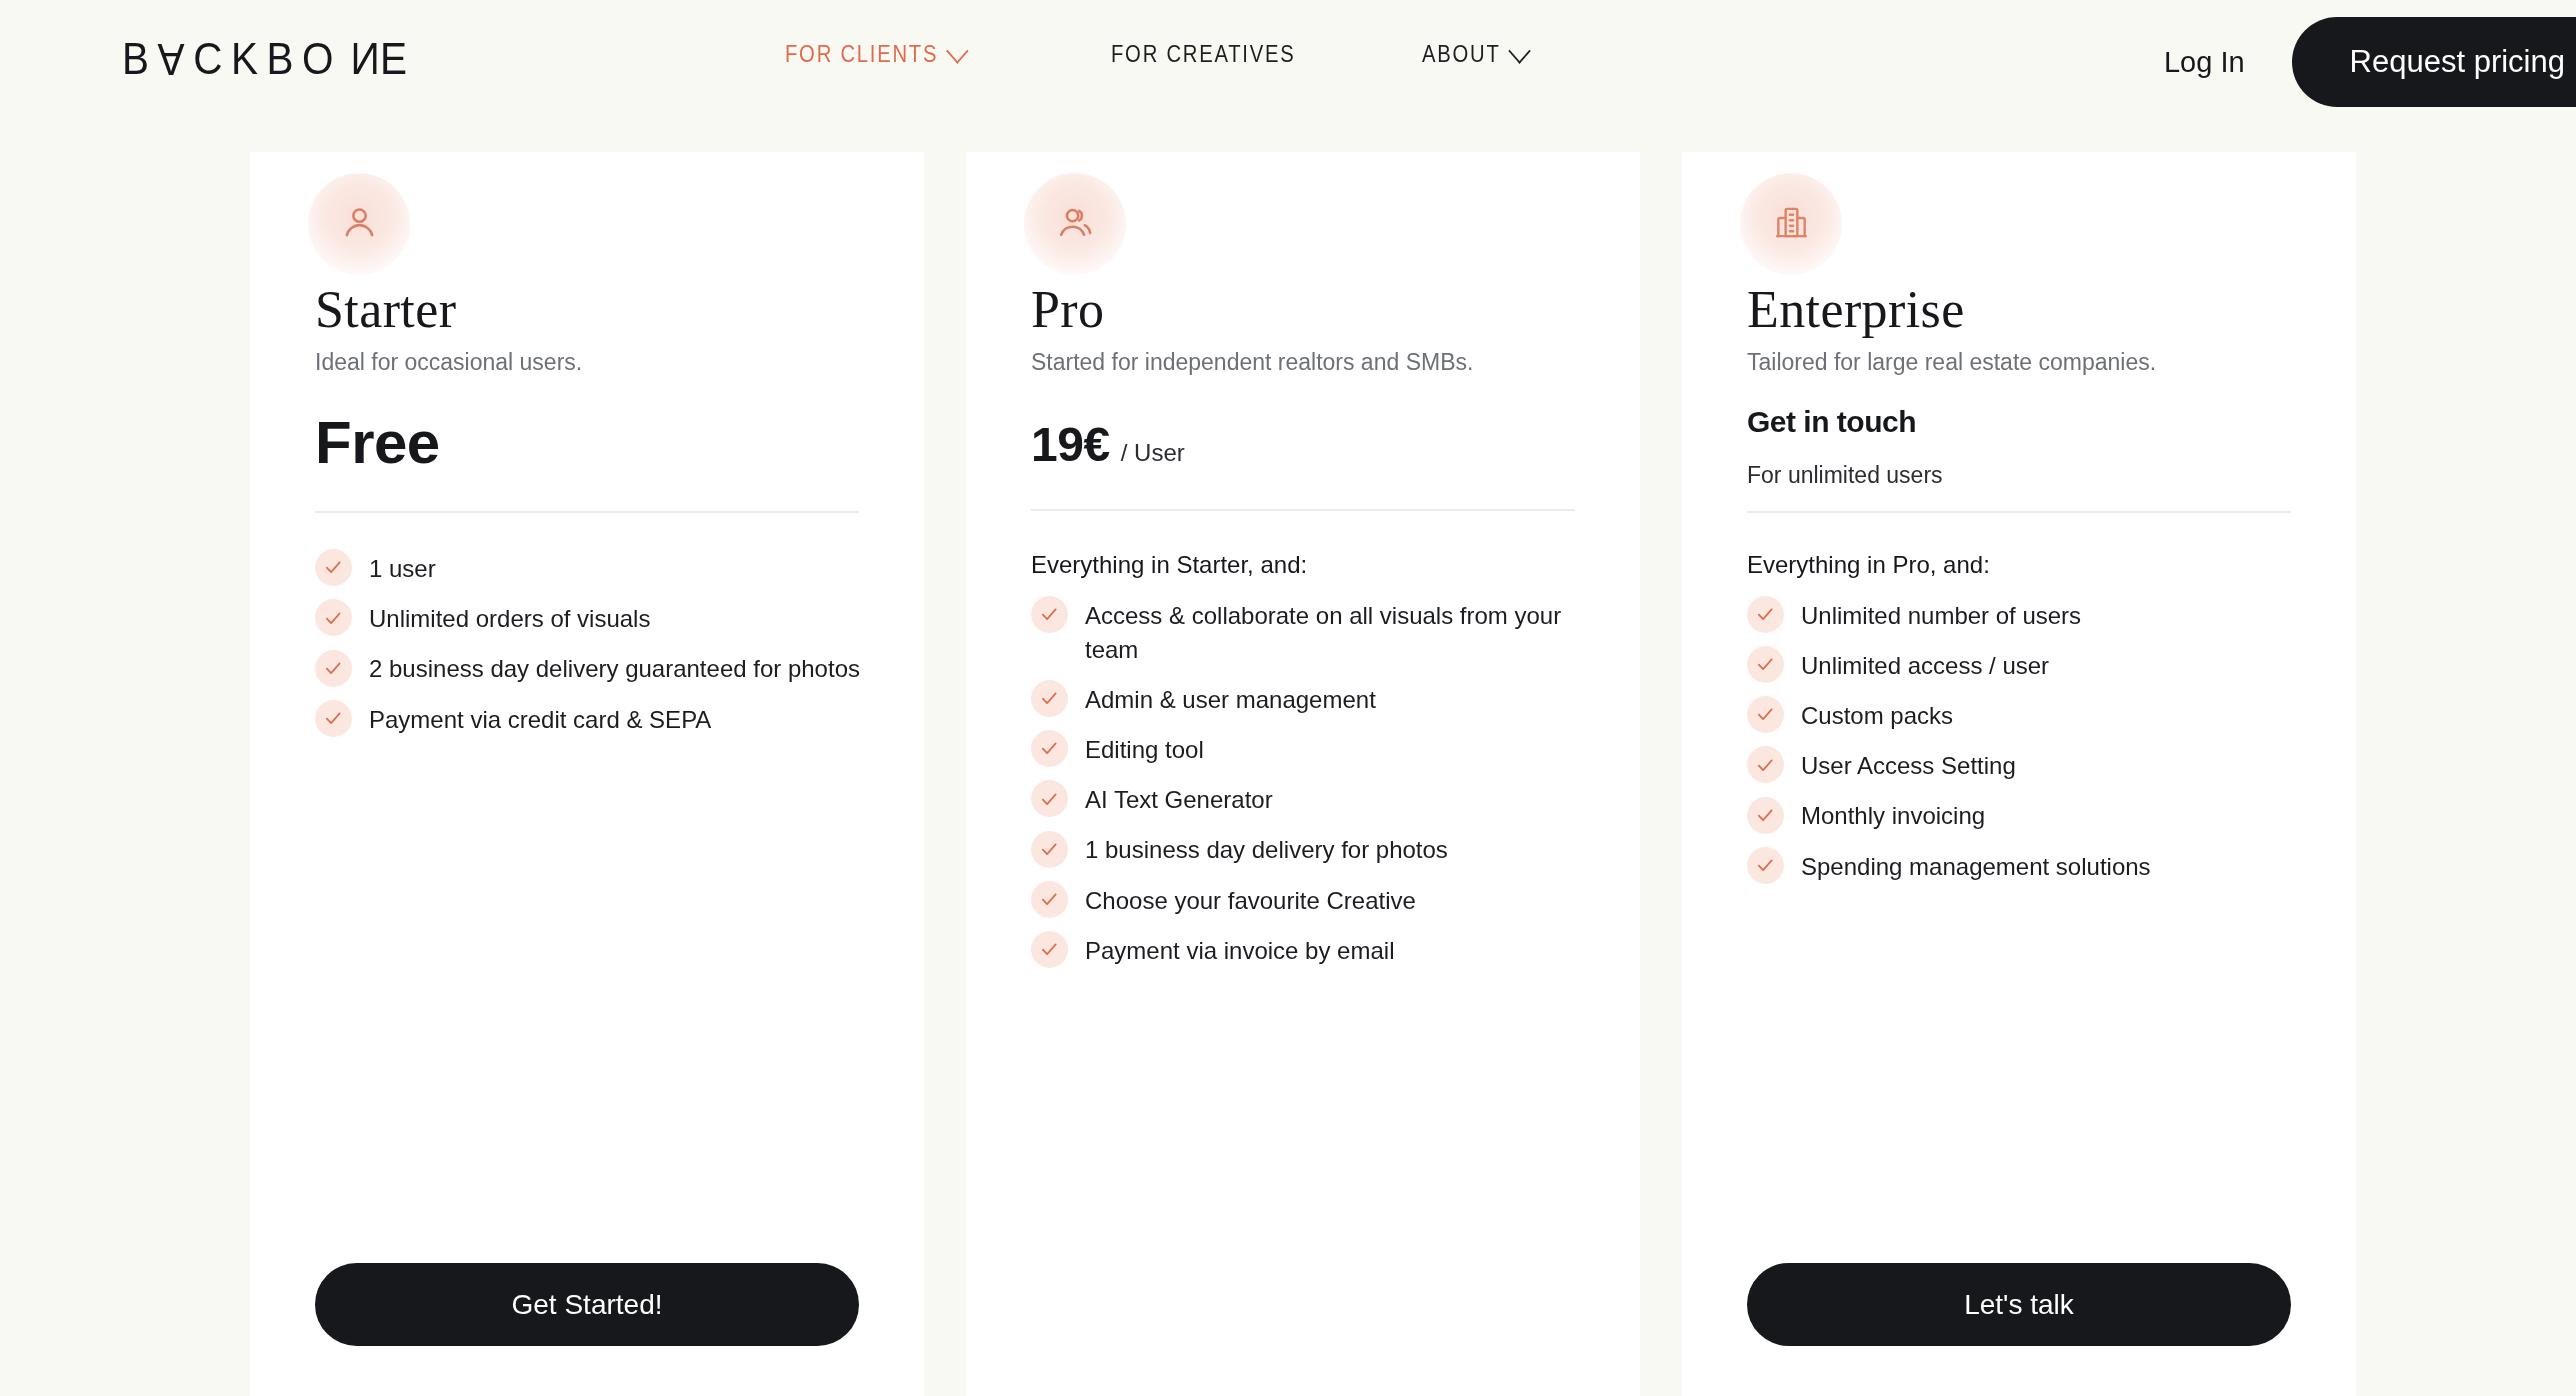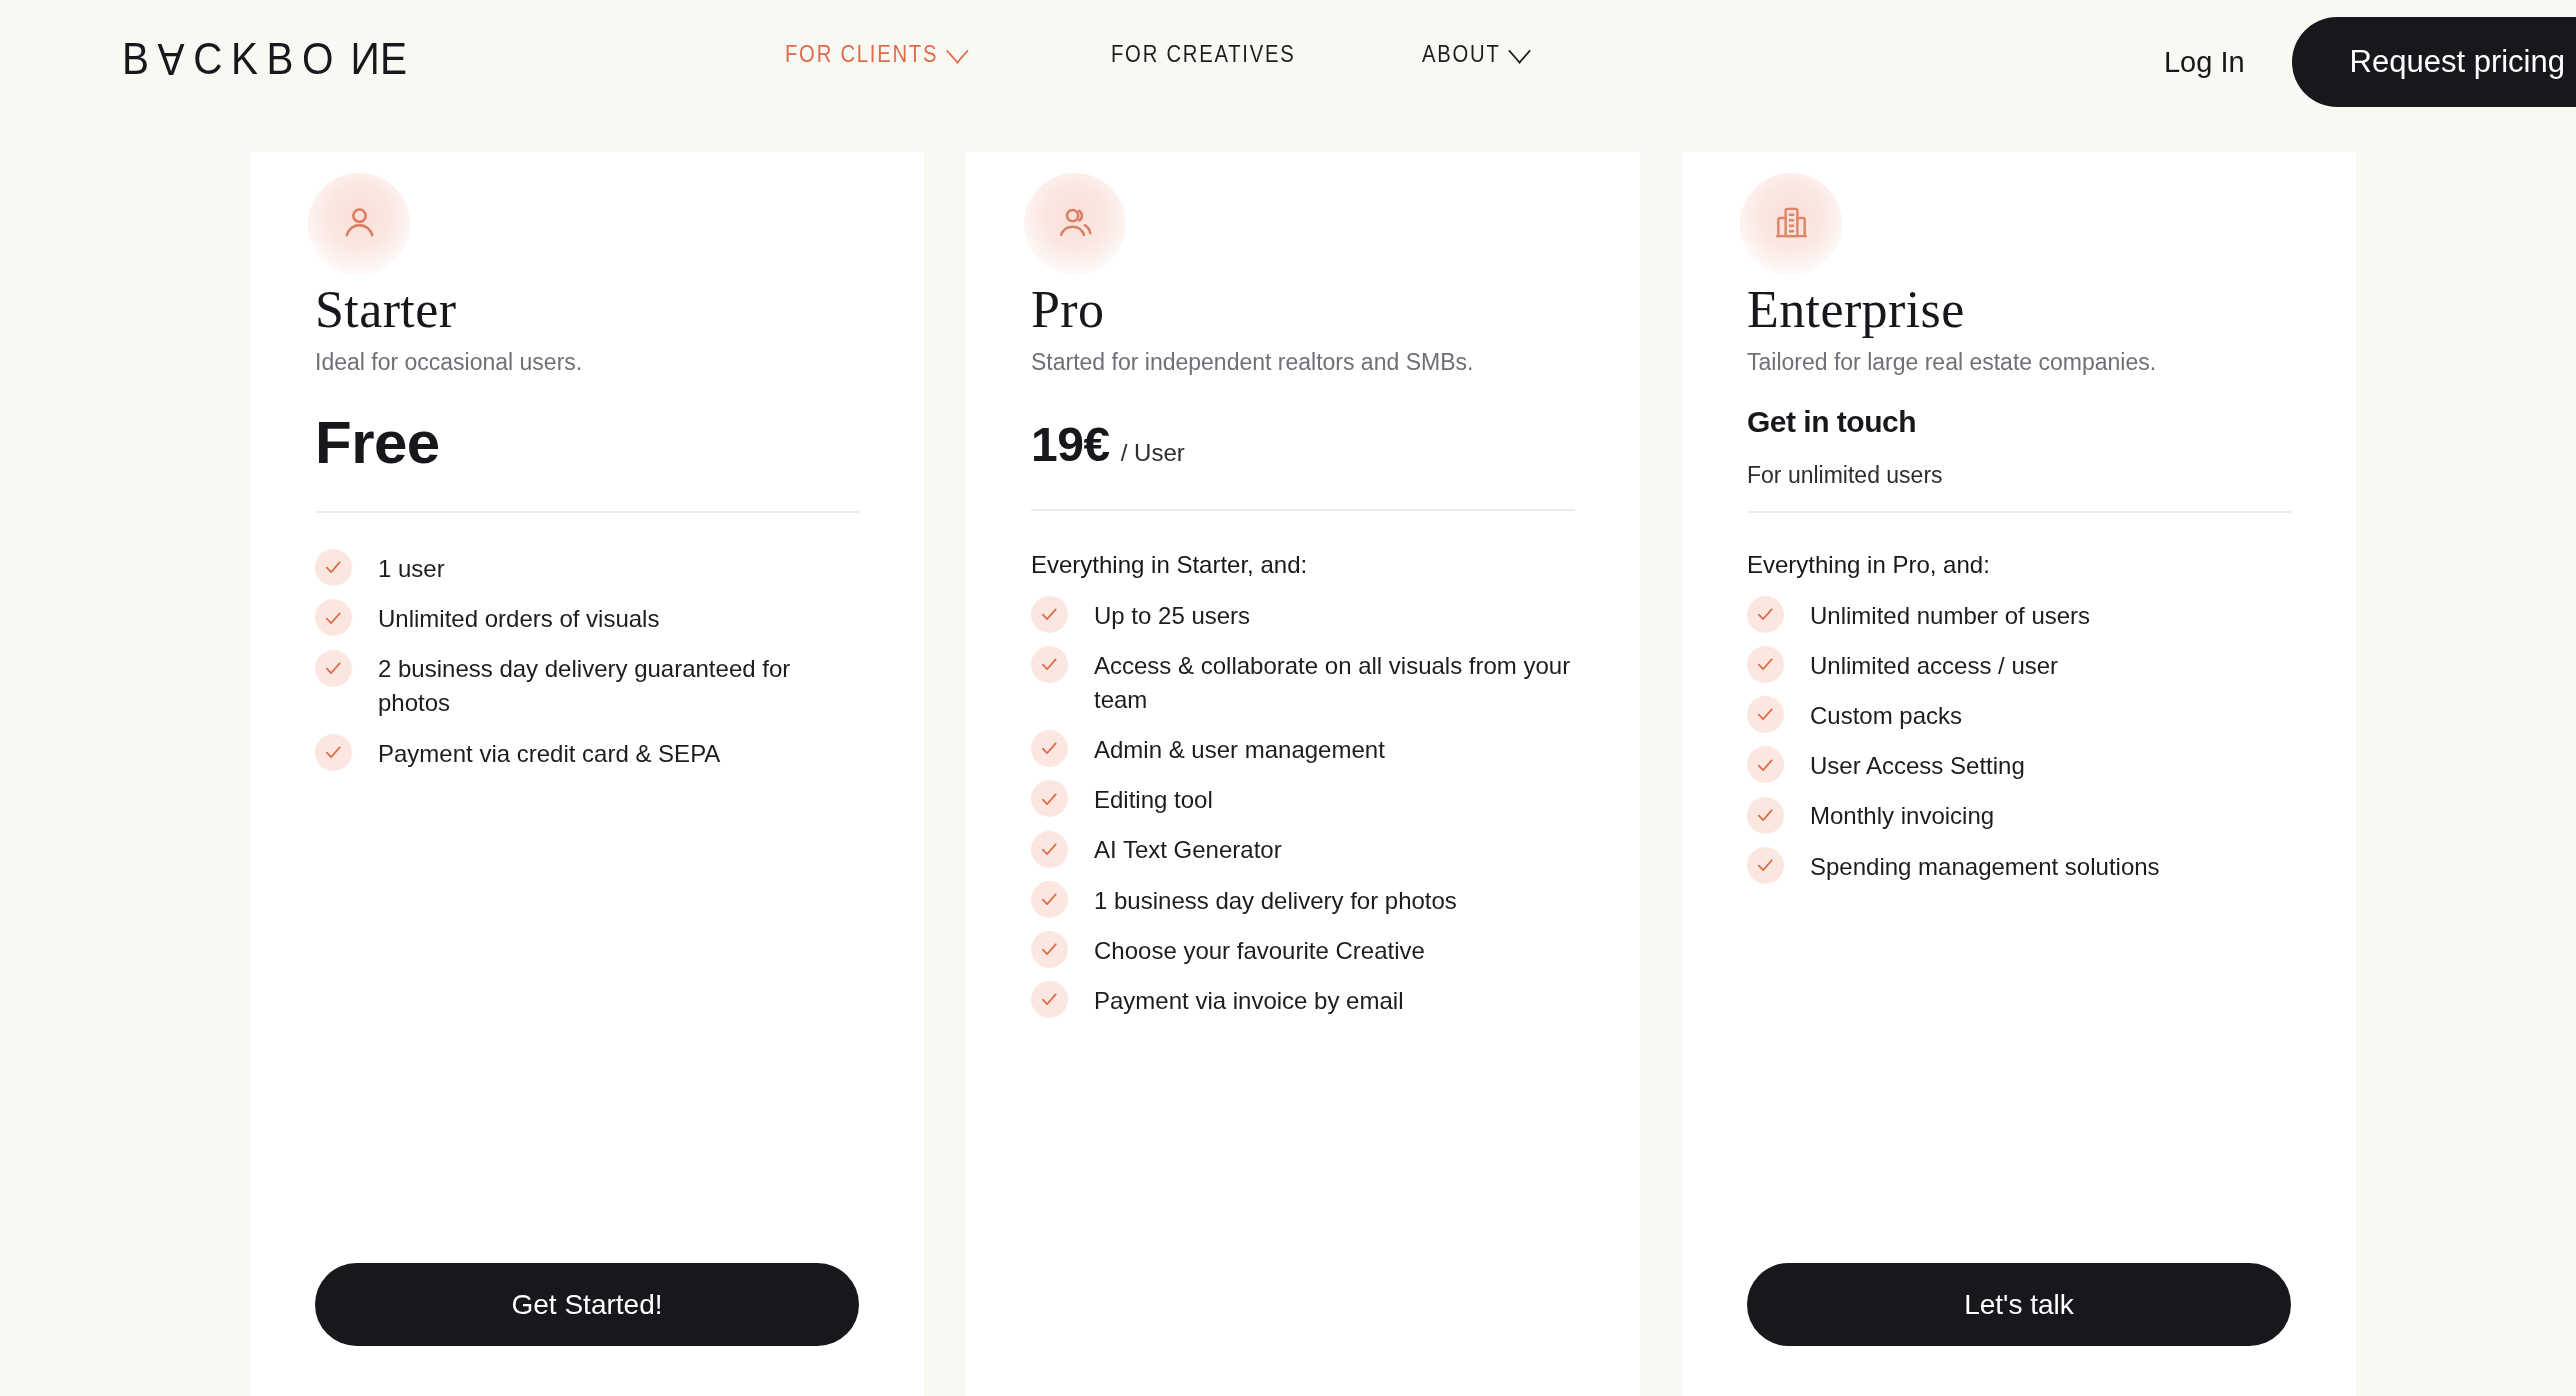--- a/index.html
+++ b/index.html
@@ -245,21 +245,21 @@
   .features-title {
     font-size: 24px;
     font-weight: 400;
     color: #16181c;
     margin-bottom: 19.6px;
   }
   .feature-list { list-style: none; }
   .feature-item {
     display: flex;
     align-items: flex-start;
-    gap: 26px;
+    gap: 17px;
     margin-bottom: 16px;
   }
   .check-badge {
     flex: 0 0 auto;
     width: 37px; height: 37px;
     border-radius: 50%;
     background: #fbe7e0;
     display: flex;
     align-items: center;
     justify-content: center;
@@ -402,28 +402,20 @@
 
     <div class="price-block normal">
       <span class="price-main">19€</span><span class="price-unit">/ User</span>
     </div>
 
     <div class="divider d1" style="top:357px"></div>
 
     <div class="features" style="top:399px">
       <div class="features-title">Everything in Starter, and:</div>
       <ul class="feature-list">
-        <li class="feature-item">
-          <span class="check-badge">
-            <svg width="20.5" height="20.5" viewBox="0 0 24 24" fill="none" stroke="#dd6f4c" stroke-width="2.1" stroke-linecap="round" stroke-linejoin="round">
-                <path d="M4.5 12.4l5 5.2 10-11.2"></path>
-              </svg>
-          </span>
-          <span class="feature-text">Up to 25 users</span>
-        </li>
         <li class="feature-item">
           <span class="check-badge">
             <svg width="20.5" height="20.5" viewBox="0 0 24 24" fill="none" stroke="#dd6f4c" stroke-width="2.1" stroke-linecap="round" stroke-linejoin="round">
                 <path d="M4.5 12.4l5 5.2 10-11.2"></path>
               </svg>
           </span>
           <span class="feature-text">Access &amp; collaborate on all visuals from your team</span>
         </li>
         <li class="feature-item">
           <span class="check-badge">

